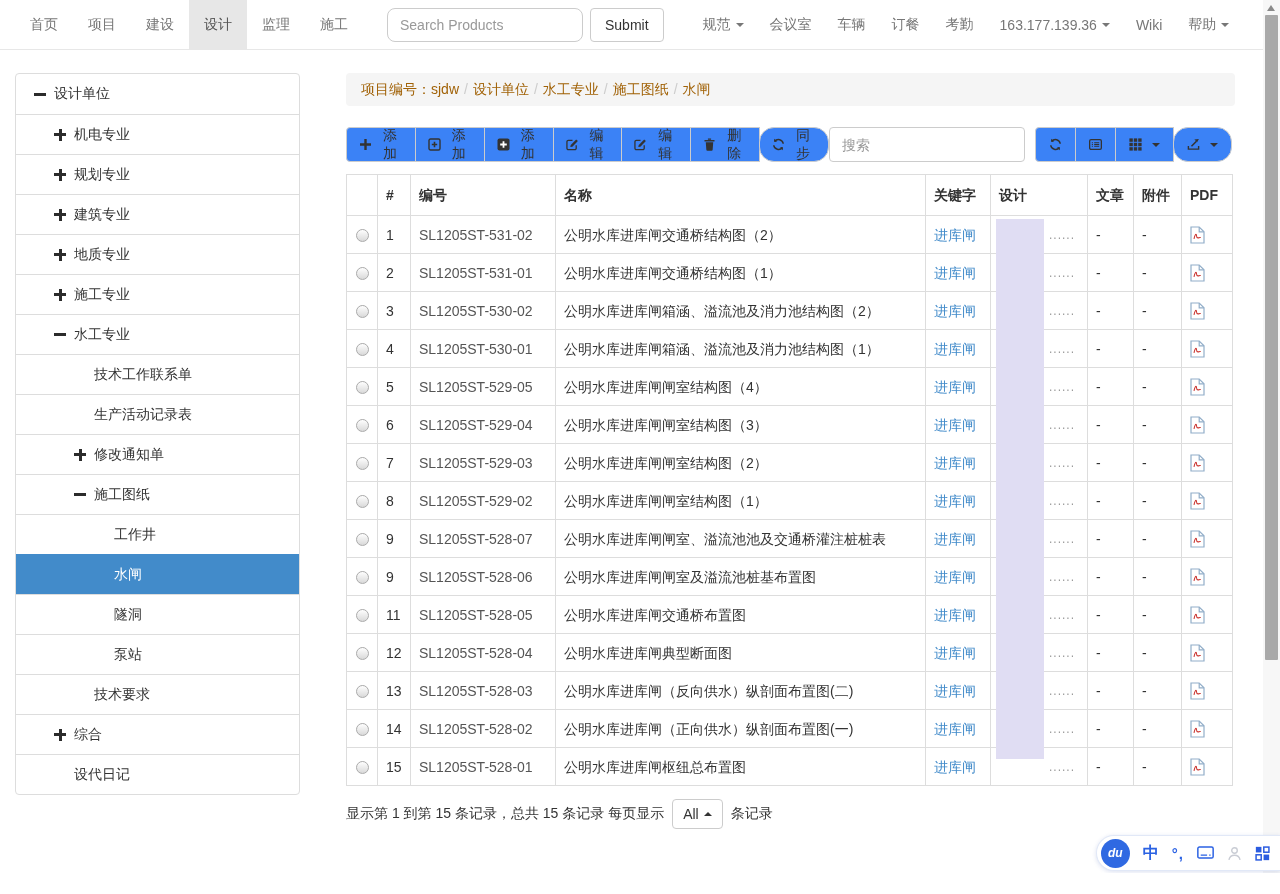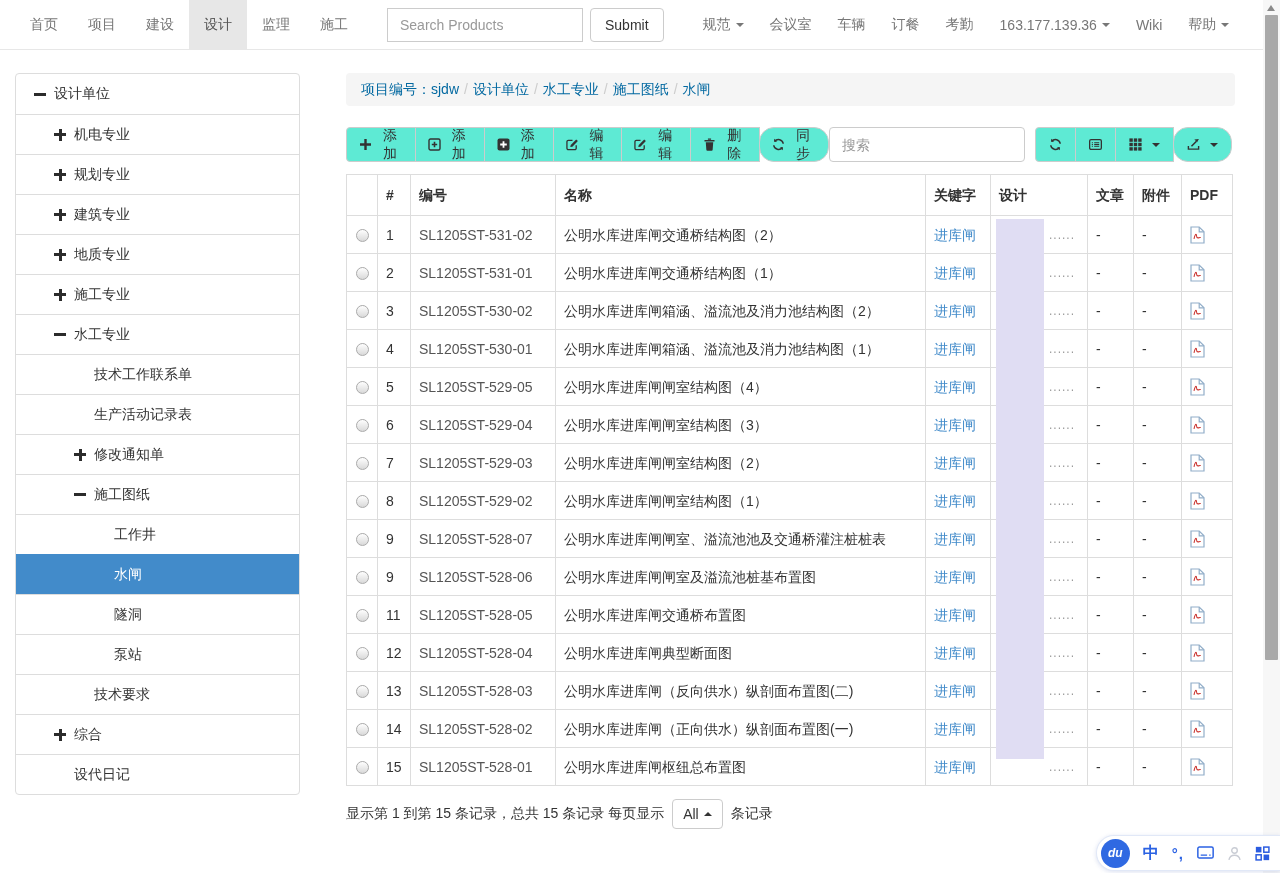--- a/index.html
+++ b/index.html
@@ -18,21 +18,21 @@
   }
   .nav-left, .nav-right { display:flex; height:50px; }
   .nav-item {
     display:flex; align-items:center; padding:0 15px;
     font-size:14px; color:#777; cursor:pointer; white-space:nowrap;
   }
   .nav-item.active { background:#e7e7e7; color:#555; }
   .nav-right .nav-item { padding:0 13px; }
   .nav-search { display:flex; align-items:center; margin-left:24px; gap:7px; }
   .nav-search-input {
-    width:196px; height:34px; border:1px solid #ccc; border-radius:0;
+    width:196px; height:34px; border:1px solid #ccc; border-radius:8px;
     padding:6px 12px; font-size:14px; color:#555; outline:none;
     font-family:inherit;
   }
   .nav-search-input::placeholder { color:#999; }
   .btn-submit {
     height:34px; padding:0 14px; border:1px solid #ccc; border-radius:4px;
     background:#fff; font-size:14px; color:#333; cursor:pointer; font-family:inherit;
   }
   .nav-right { margin-left:26px; }
   .caret {
@@ -65,32 +65,32 @@
     content:""; position:absolute; top:0; bottom:0; left:4.5px; width:3px; background:#2b2b2b;
   }
   .tree-spacer { width:20px; flex:none; }
 
   
   .main { position:absolute; left:330px; top:73px; width:905px; }
   .breadcrumb {
     margin-left:16px; width:889px; background:#f5f5f5; border-radius:4px;
     padding:8px 15px; font-size:14px; line-height:17px;
   }
-  .crumb { color:#0369a1; cursor:pointer; text-decoration:none; }
+  .crumb { color:#a16207; cursor:pointer; text-decoration:none; }
   .crumb-sep { color:#ccc; margin:0 5px; }
   .page-title { margin:31px 0 0 16px; font-size:27px; font-weight:normal; color:#333; }
 
   .toolbar {
     display:flex; justify-content:space-between; align-items:center;
     margin:21px 0 12px 16px; width:886px;
   }
   .btn-group { display:flex; }
   .btn {
     display:inline-flex; align-items:center; gap:5px; height:35px; padding:0 12px;
-    background:#5eead4; border:1px solid #ccc; font-size:14px; color:#333;
+    background:#3b82f6; border:1px solid #ccc; font-size:14px; color:#333;
     cursor:pointer; font-family:Liberation Serif, serif;
   }
   .btn-group .btn + .btn { margin-left:-1px; }
   .btn-group .btn:first-child { border-top-left-radius:4px; border-bottom-left-radius:4px; }
   .btn-group .btn:last-child  { border-top-right-radius:4px; border-bottom-right-radius:4px;border-radius:15px; }
   .btn svg { width:13px; height:13px; display:block; }
   .toolbar-right { display:flex; align-items:center; gap:10px; }
   .toolbar-search {
     width:196px; height:35px; border:1px solid #ccc; border-radius:4px;
     padding:6px 12px; font-size:14px; color:#555; outline:none; font-family:inherit;

